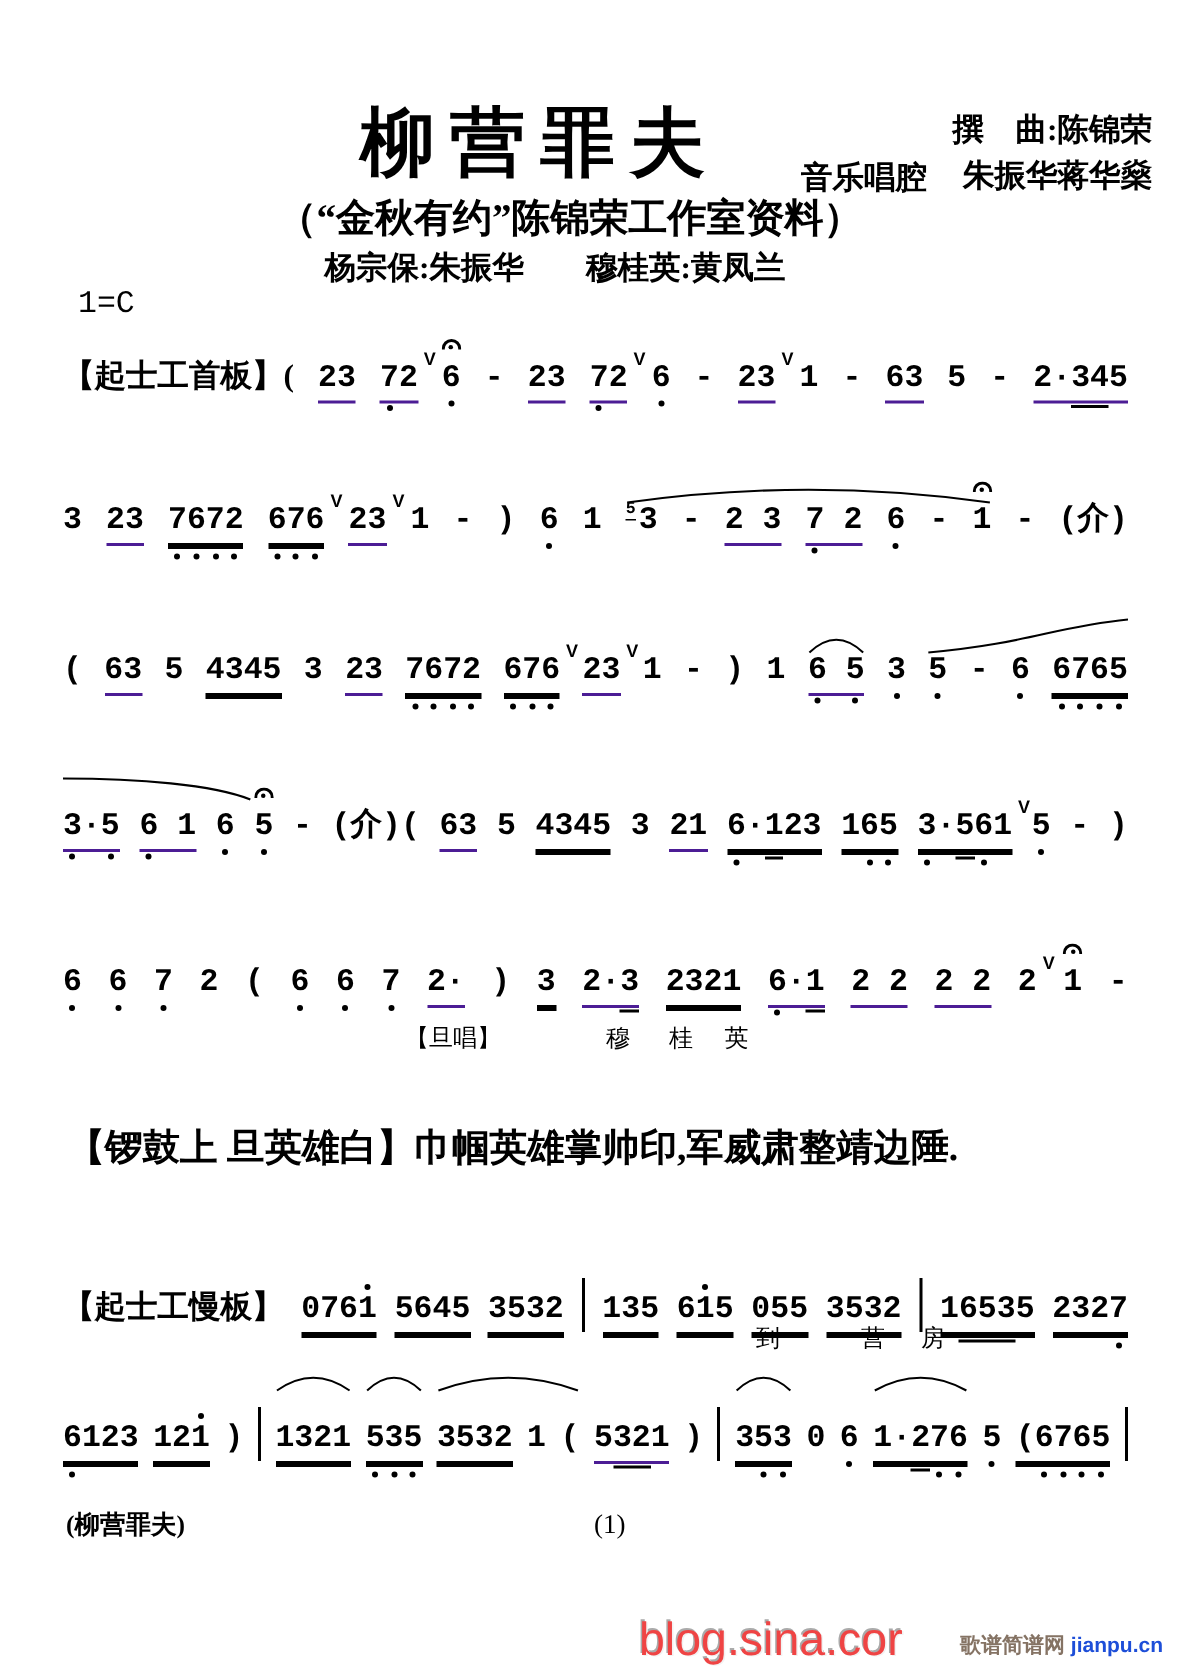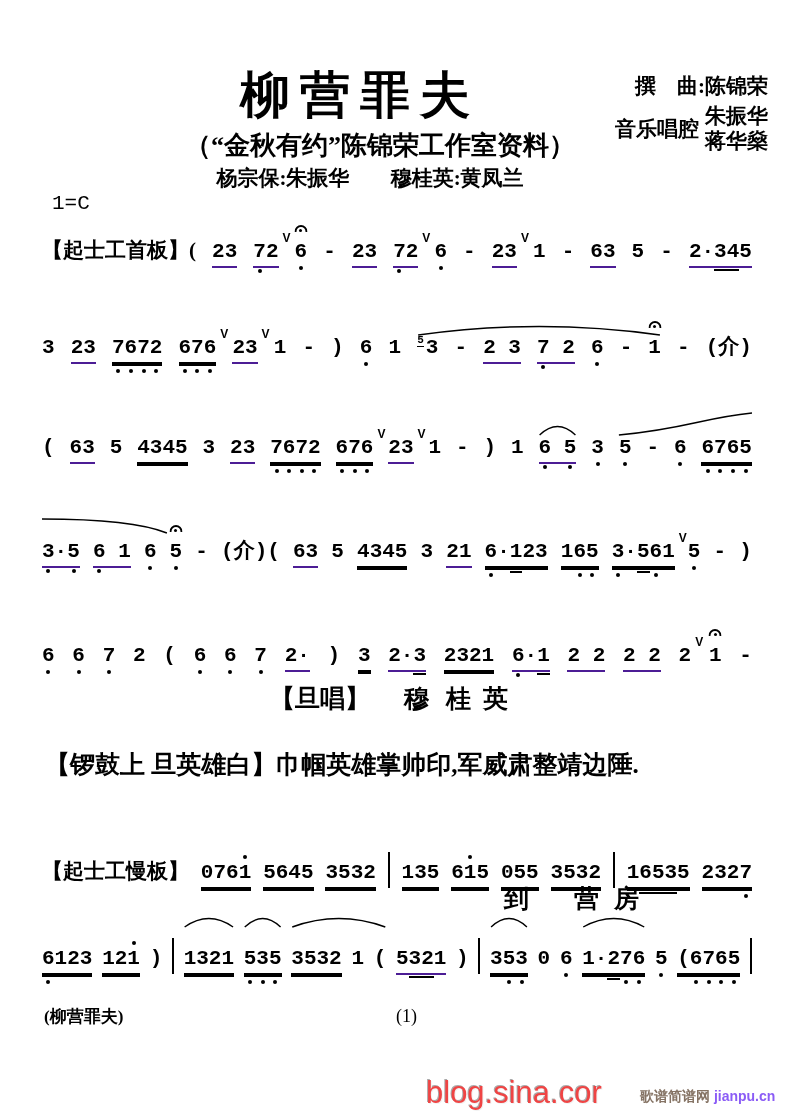--- a/index.html
+++ b/index.html
@@ -7,21 +7,21 @@
         font-family:"Liberation Serif",serif;color:#000;}
   
   .title{position:absolute;top:62px;left:0;width:720px;text-align:center;
          font-family:"DejaVu Serif",serif;font-weight:900;font-size:50px;letter-spacing:10px;}
   .subtitle{position:absolute;top:128px;left:0;width:760px;text-align:center;
             font-weight:700;font-size:26px;}
   .cast{position:absolute;top:164px;left:0;width:740px;text-align:center;font-weight:700;font-size:21px;}
   .cast span{margin:0 18px;}
   .credit{position:absolute;top:72px;right:22px;font-weight:700;font-size:21px;text-align:left;}
   .vocal{position:absolute;top:104px;right:22px;display:flex;align-items:center;font-weight:700;font-size:21px;}
-  .vocal .names{display:flex;flex-direction:column;line-height:1.2;margin-left:6px;}
+  .vocal .names{display:flex;flex-direction:row;line-height:1.2;margin-left:24px;}
   .keysig{position:absolute;top:192px;left:52px;font-family:"Liberation Mono",monospace;
           font-weight:400;font-size:21px;}
   
   .nline{position:absolute;left:42px;right:38px;}
   .nrow{display:flex;justify-content:space-between;align-items:baseline;padding-top:24px;position:relative;}
   .nlabel{font-weight:700;font-size:21px;white-space:nowrap;}
   .tok{position:relative;display:inline-block;font-family:"Liberation Mono",monospace;
        font-weight:700;font-size:21px;line-height:24px;padding-bottom:2px;--dot:-6px;white-space:pre;}
   .tok.u1{border-bottom:2px solid #4c1d95;--dot:-9px;}
   .tok.u2{border-bottom:2px solid #000;--dot:-13px;}
@@ -35,31 +35,31 @@
   .fm{position:absolute;left:50%;top:-15px;transform:translateX(-50%);width:13px;height:7px;overflow:hidden;}
   .fm::before{content:"";position:absolute;left:0;top:0;width:13px;height:13px;box-sizing:border-box;
               border:2px solid #000;border-radius:50%;}
   .fm::after{content:"";position:absolute;left:50%;top:4px;transform:translateX(-50%);
              width:3px;height:3px;background:#000;border-radius:50%;}
   .v{position:absolute;right:-12px;top:-9px;font:700 12px "Liberation Sans",sans-serif;}
   .g{position:relative;top:-10px;font-size:11px;line-height:1;border-bottom:1.5px solid #000;margin-right:2px;}
   .bar{display:inline-block;width:2px;height:36px;background:#000;transform:translateY(10px);}
   svg.arcs{position:absolute;top:0;left:0;pointer-events:none;}
   .lyr{position:absolute;left:0;right:0;height:26px;}
-  .lyr span{position:absolute;font-weight:700;font-size:25px;white-space:nowrap;}
+  .lyr span{position:absolute;font-weight:400;font-size:16px;white-space:nowrap;}
   .speech{position:absolute;left:45px;font-size:25px;}
   .speech b{font-weight:700;}
   
   .foot-left{position:absolute;top:1005px;left:44px;font-weight:700;font-size:17px;}
   .foot-page{position:absolute;top:1006px;left:396px;font-size:18px;}
   .wm-sina{position:absolute;top:1075px;left:426px;font-family:"Liberation Sans",sans-serif;
            font-size:31px;color:#ef4444;text-shadow:1px 1px 0 #f2f2f2, -1px -1px 0 #aaa;}
   .wm-site{position:absolute;top:1088px;left:640px;font-family:"Liberation Sans",sans-serif;
            font-size:14px;font-weight:700;color:#857364;}
-  .wm-site .url{color:#8b5cf6;}
+  .wm-site .url{color:#1d4ed8;}
 </style>
 </head>
 <body>
 
 <div class="page">
   <div class="title">柳营罪夫</div>
   <div class="credit">撰　曲:陈锦荣</div>
   <div class="vocal">
     <span>音乐唱腔</span>
     <span class="names">

